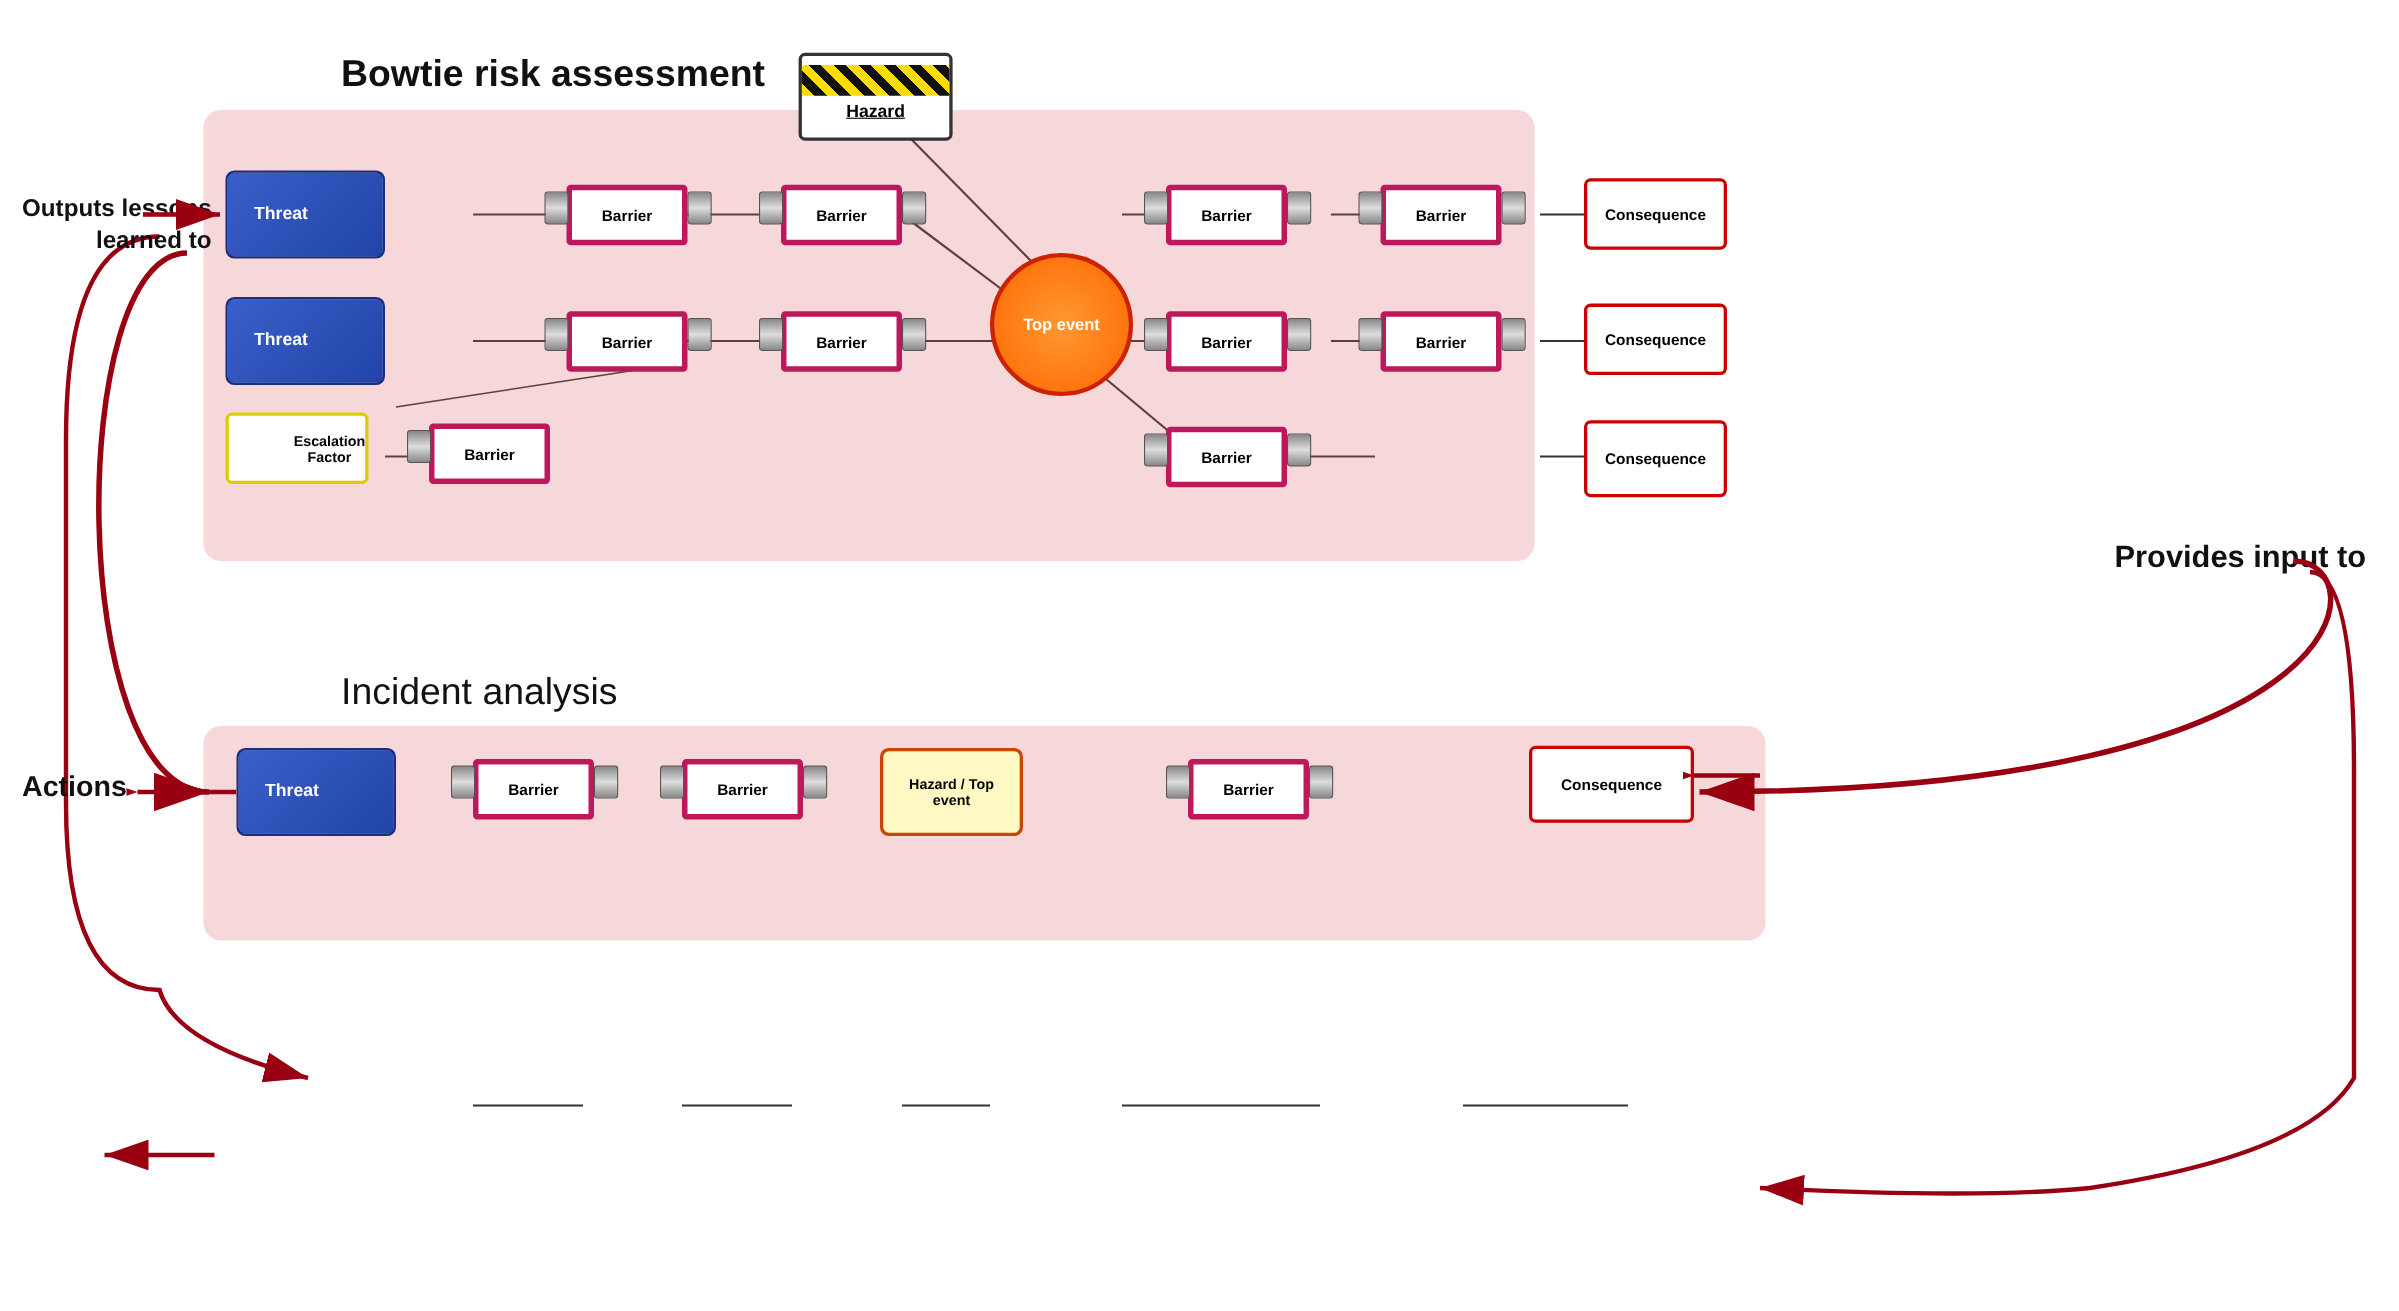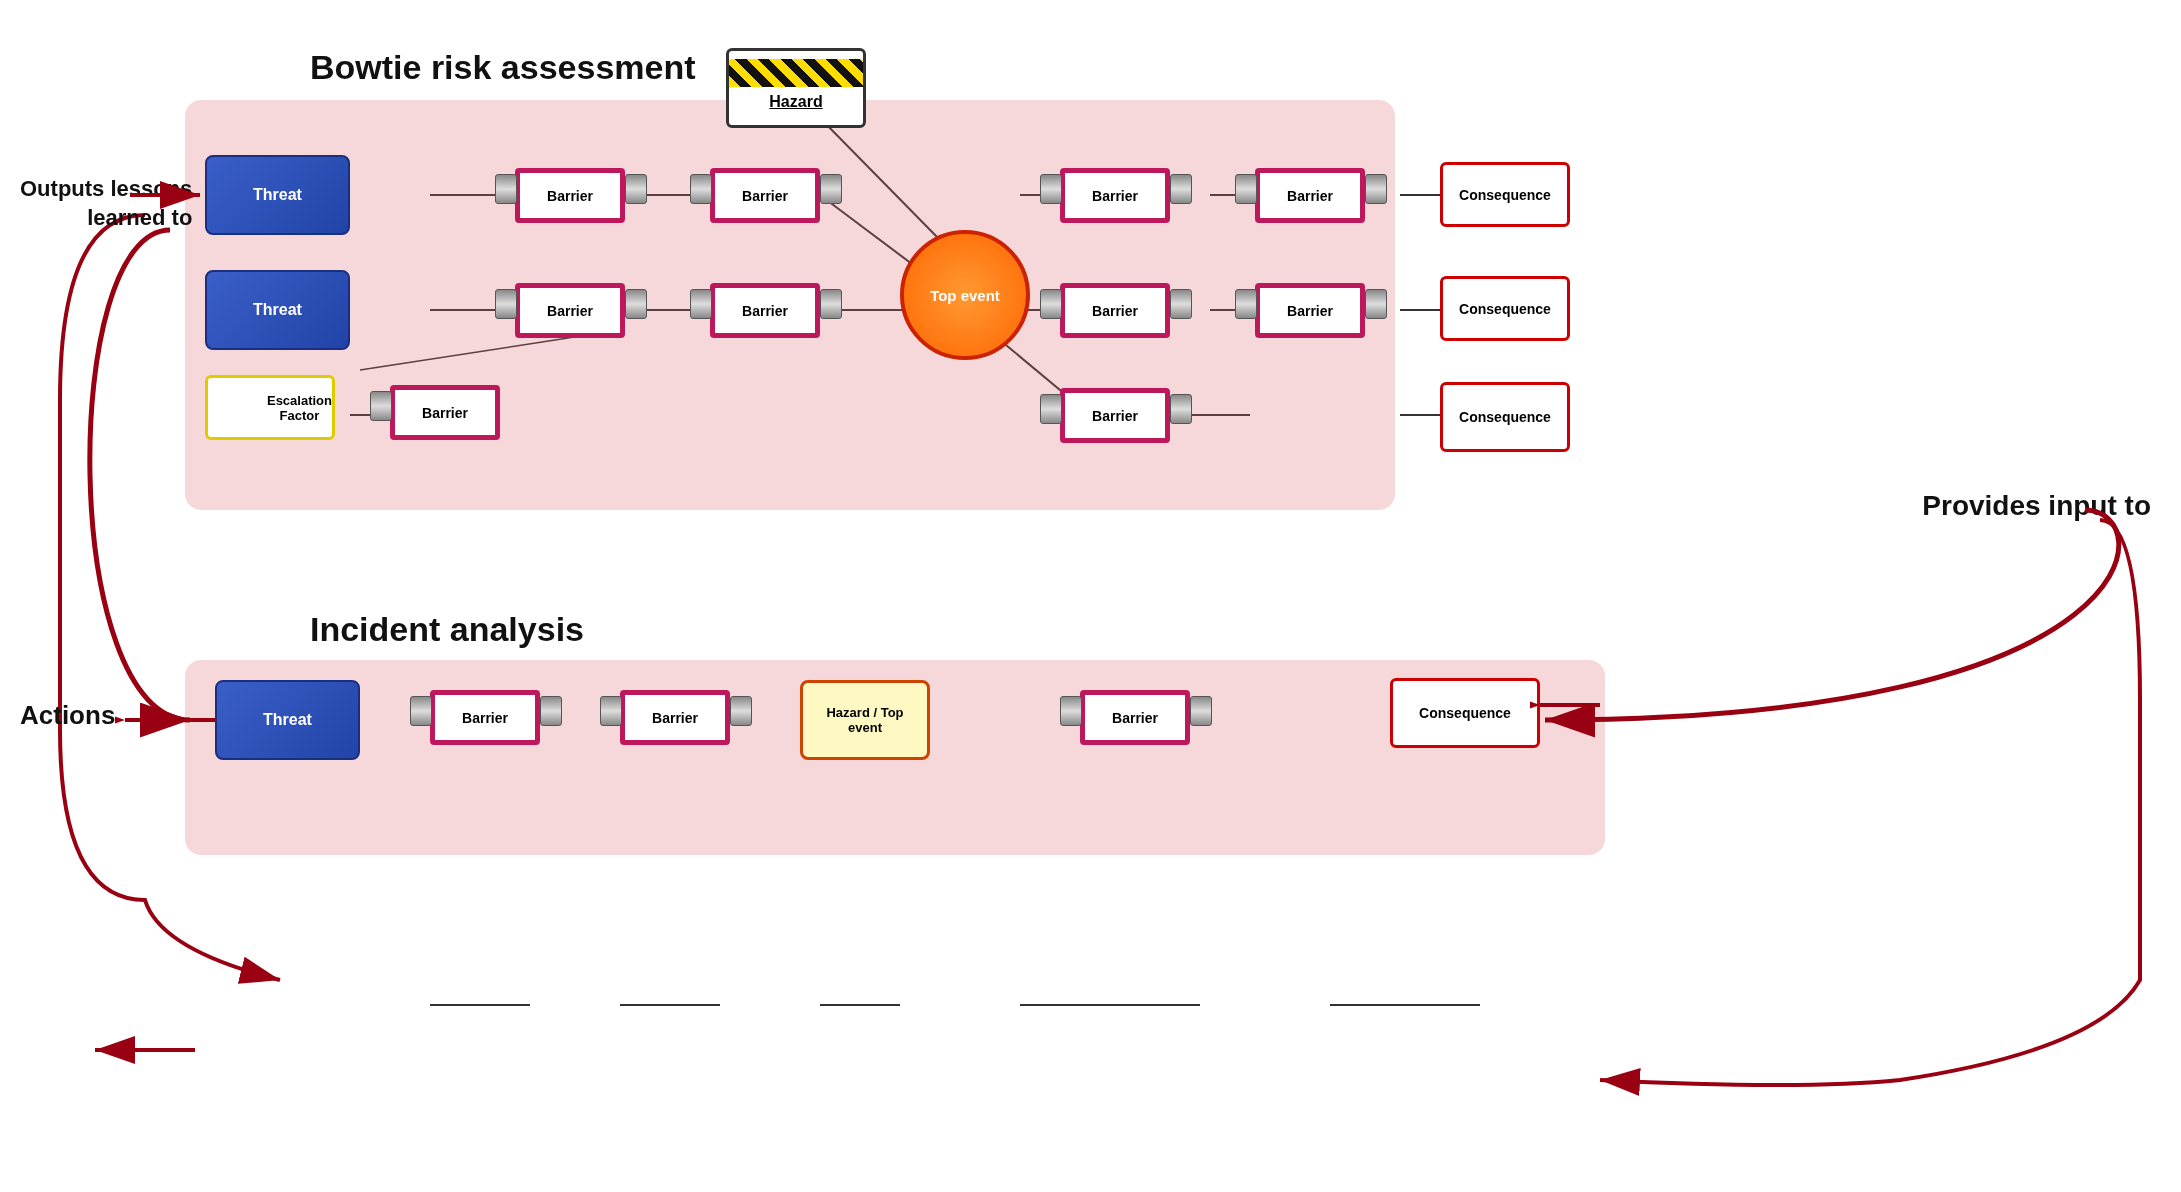--- a/index.html
+++ b/index.html
@@ -20,24 +20,25 @@
     }
 
     
     .threat-box {
       background: linear-gradient(135deg, #3a5fc8, #2244a8);
       border: 2px solid #1a2f80;
       border-radius: 8px;
       color: white;
       display: flex;
       align-items: center;
-      justify-content: center;
+      justify-content: flex-start;
       font-size: 16px;
       font-weight: bold;
       position: absolute;
+      padding-left: 24px;
     }
 
     
     .barrier-box {
       background: white;
       border: 5px solid #be185d;
       border-radius: 4px;
       display: flex;
       align-items: center;
       justify-content: center;
@@ -349,21 +350,21 @@
       <polygon points="0 0, 10 3.5, 0 7" fill="#990011"></polygon>
     </marker>
   </defs>
   <line x1="0" y1="15" x2="70" y2="15" stroke="#990011" stroke-width="4" marker-end="url(#ar1)"></line>
 </svg>
 
 <div class="provides-label" style="right:30px; top:490px;">
   <span>Provides input to</span>
 </div>
 
-<div style="position:absolute; top:610px; left:310px; font-size:34px; font-weight:bold; color:#111;">Incident analysis</div>
+<div style="position:absolute; top:610px; left:310px; font-size:34px; font-weight:normal; color:#111;">Incident analysis</div>
 
 <div class="pink-panel" style="left:185px; top:660px; width:1420px; height:195px;"></div>
 
 <div class="threat-box" style="left:215px; top:680px; width:145px; height:80px;">
   <span>Threat</span>
 </div>
 
 <div class="barrier-box" style="left:430px; top:690px; width:110px; height:55px;">
   <span>Barrier</span>
 </div>

